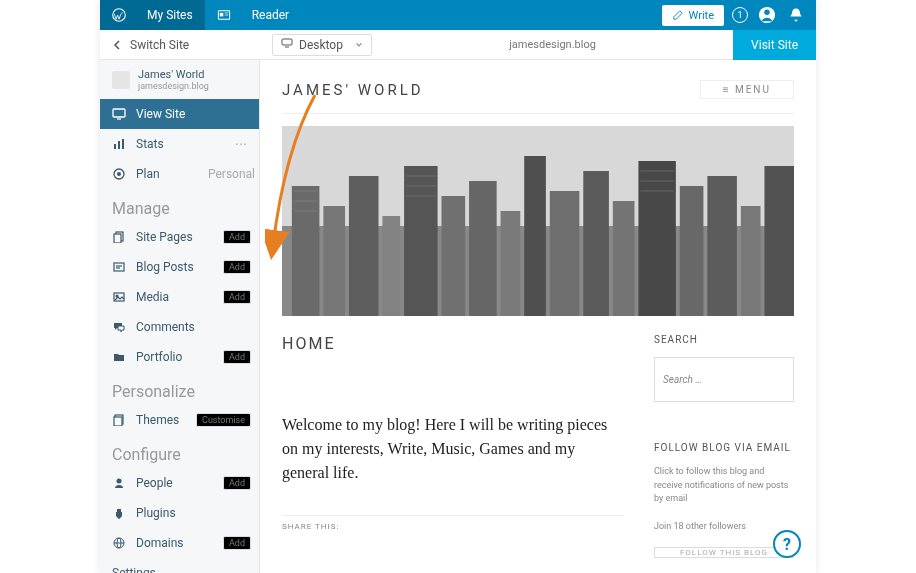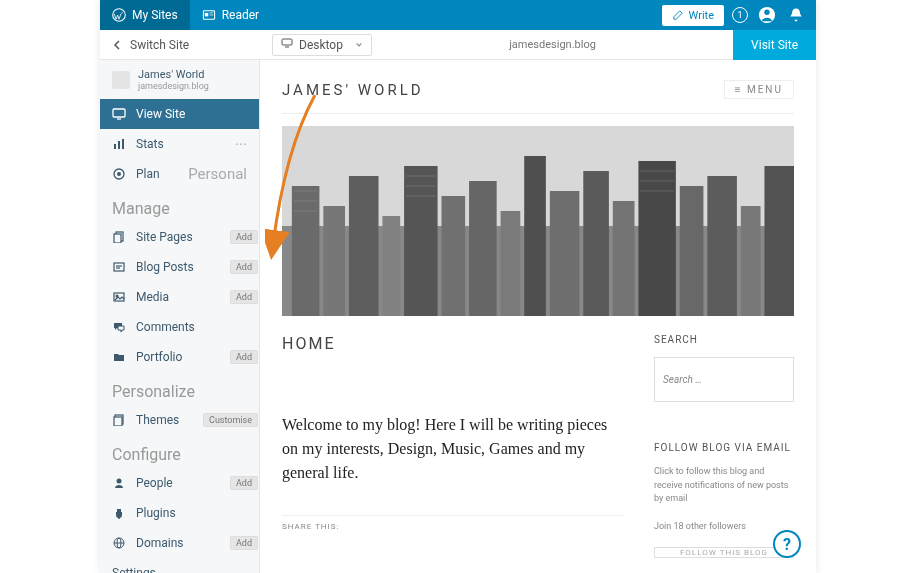--- a/index.html
+++ b/index.html
@@ -1,47 +1,47 @@
 <!DOCTYPE html>
 <html><head>
 <meta charset="utf-8">
 <style>
 *{box-sizing:border-box;margin:0;padding:0;font-family:-apple-system,BlinkMacSystemFont,"Segoe UI",Roboto,sans-serif}
 body{background:#fff;width:916px;height:573px;overflow:hidden;position:relative}
 .wrap{position:absolute;left:100px;top:0;width:716px;height:573px;box-shadow:0 0 8px rgba(0,0,0,.1)}
 .topbar{height:30px;background:#0087be;display:flex;align-items:center;color:#fff;font-size:12px}
 .topbar .left{display:flex;align-items:center;height:100%}
-.topbar .tab{display:flex;align-items:center;gap:6px;padding:0 12px;height:100%;cursor:pointer}
+.topbar .tab{display:flex;align-items:center;gap:21px;padding:0 12px;height:100%;cursor:pointer}
 .topbar .tab.active{background:#006a95}
 .topbar .spacer{flex:1}
 .topbar .write-btn{background:#fff;color:#0087be;padding:4px 10px;border-radius:2px;display:flex;align-items:center;gap:5px;font-size:11px;margin-right:8px;cursor:pointer}
 .topbar .badge{border:1px solid #fff;border-radius:50%;width:16px;height:16px;font-size:9px;display:flex;align-items:center;justify-content:center;margin-right:10px}
 .topbar .ico{margin-right:12px;cursor:pointer}
 .subhead{height:30px;display:flex;align-items:center;border-bottom:1px solid #e5e5e5;font-size:12px}
 .switch{width:160px;display:flex;align-items:center;gap:8px;padding:0 12px;color:#555;cursor:pointer}
 .device-sel{margin-left:12px;border:1px solid #ddd;padding:3px 8px;display:flex;align-items:center;gap:6px;color:#555;cursor:pointer;border-radius:2px;width:100px;justify-content:space-between}
 .urlzone{flex:1;text-align:center;color:#777;font-size:11px}
 .visit-btn{background:#00aadc;color:#fff;padding:0 18px;height:30px;display:flex;align-items:center;font-size:12px;cursor:pointer}
 .body{display:flex;height:calc(100% - 60px)}
 .sidebar{width:160px;background:#f5f7f8;font-size:12px;color:#3d596d;border-right:1px solid #e5e5e5;overflow-y:auto}
 .site-row{display:flex;align-items:center;gap:8px;padding:8px 12px}
 .site-ico{width:18px;height:18px;background:#e5e5e5;border-radius:2px}
 .site-meta .t{font-size:11px;color:#3d596d}
 .site-meta .u{font-size:9px;color:#999}
 .nav-item{display:flex;align-items:center;gap:10px;padding:8px 12px;cursor:pointer;position:relative}
 .nav-item.act{background:#2e7094;color:#fff}
 .nav-item .dots{position:absolute;right:12px;color:#aaa}
-.nav-item .tag{position:absolute;right:12px;font-size:15px;color:#aaa}
-.nav-item .addbtn{position:absolute;right:1px;font-size:9px;color:#777;border:1px solid #ddd;padding:1px 5px;border-radius:2px;background:#e5e5e5}
+.nav-item .tag{position:absolute;right:4px;font-size:12px;color:#aaa}
+.nav-item .addbtn{position:absolute;right:8px;font-size:9px;color:#777;border:1px solid #ddd;padding:1px 5px;border-radius:2px;background:#000000}
 .sec-head{font-size:16px;color:#999;padding:10px 12px 4px}
 .nav-ico{width:14px;display:flex;justify-content:center;color:inherit}
 .preview{flex:1;background:#fff;overflow-y:auto;padding:20px 22px;color:#333;font-family:Georgia,serif}
 .blog-head{display:flex;justify-content:space-between;align-items:center;margin-bottom:14px}
 .blog-title{font-size:15px;letter-spacing:3px;font-weight:400;color:#444}
-.menu-btn{font-size:10px;letter-spacing:2px;color:#888;border:1px solid #eee;padding:3px 10px;cursor:pointer}
+.menu-btn{font-size:10px;letter-spacing:2px;color:#888;border:1px solid #eee;padding:3px 22px;cursor:pointer}
 .hr{height:1px;background:#eee;margin-bottom:12px}
 .hero{width:100%;height:190px;background:#888;margin-bottom:18px;position:relative;overflow:hidden}
 .cols{display:flex;gap:30px}
 .maincol{flex:1}
 .sidecol{width:140px;font-family:-apple-system,sans-serif}
 .page-h{font-size:16px;letter-spacing:2px;color:#444;margin-bottom:60px}
 .welcome{font-size:16px;line-height:1.5;color:#222;font-family:Georgia,serif;margin-bottom:30px}
 .share-lbl{font-size:8px;letter-spacing:1px;color:#888;border-top:1px solid #eee;padding-top:6px}
 .side-h{font-size:10px;letter-spacing:1px;color:#555;margin-bottom:12px}
 .search-box{border:1px solid #ddd;padding:16px 8px;font-size:10px;color:#888;font-style:italic;margin-bottom:40px}
@@ -291,21 +291,21 @@
               <line x1="126" y1="70" x2="156" y2="70"></line>
             <line x1="364" y1="45" x2="398" y2="45"></line>
               <line x1="364" y1="55" x2="398" y2="55"></line>
               <line x1="364" y1="65" x2="398" y2="65"></line>
           </g>
         </svg>
       </div>
       <div class="cols">
         <div class="maincol">
           <div class="page-h">HOME</div>
-          <div class="welcome">Welcome to my blog! Here I will be writing pieces on my interests, Design, Music, Games and my general life.</div>
+          <div class="welcome">Welcome to my blog! Here I will be writing pieces on my interests, Write, Music, Games and my general life.</div>
           <div class="share-lbl">SHARE THIS:</div>
         </div>
         <div class="sidecol">
           <div class="side-h">SEARCH</div>
           <div class="search-box">Search …</div>
           <div class="side-h">FOLLOW BLOG VIA EMAIL</div>
           <div class="side-txt">Click to follow this blog and receive notifications of new posts by email</div>
           <div class="side-txt">Join 18 other followers</div>
           <div class="follow-btn">FOLLOW THIS BLOG</div>
         </div>

